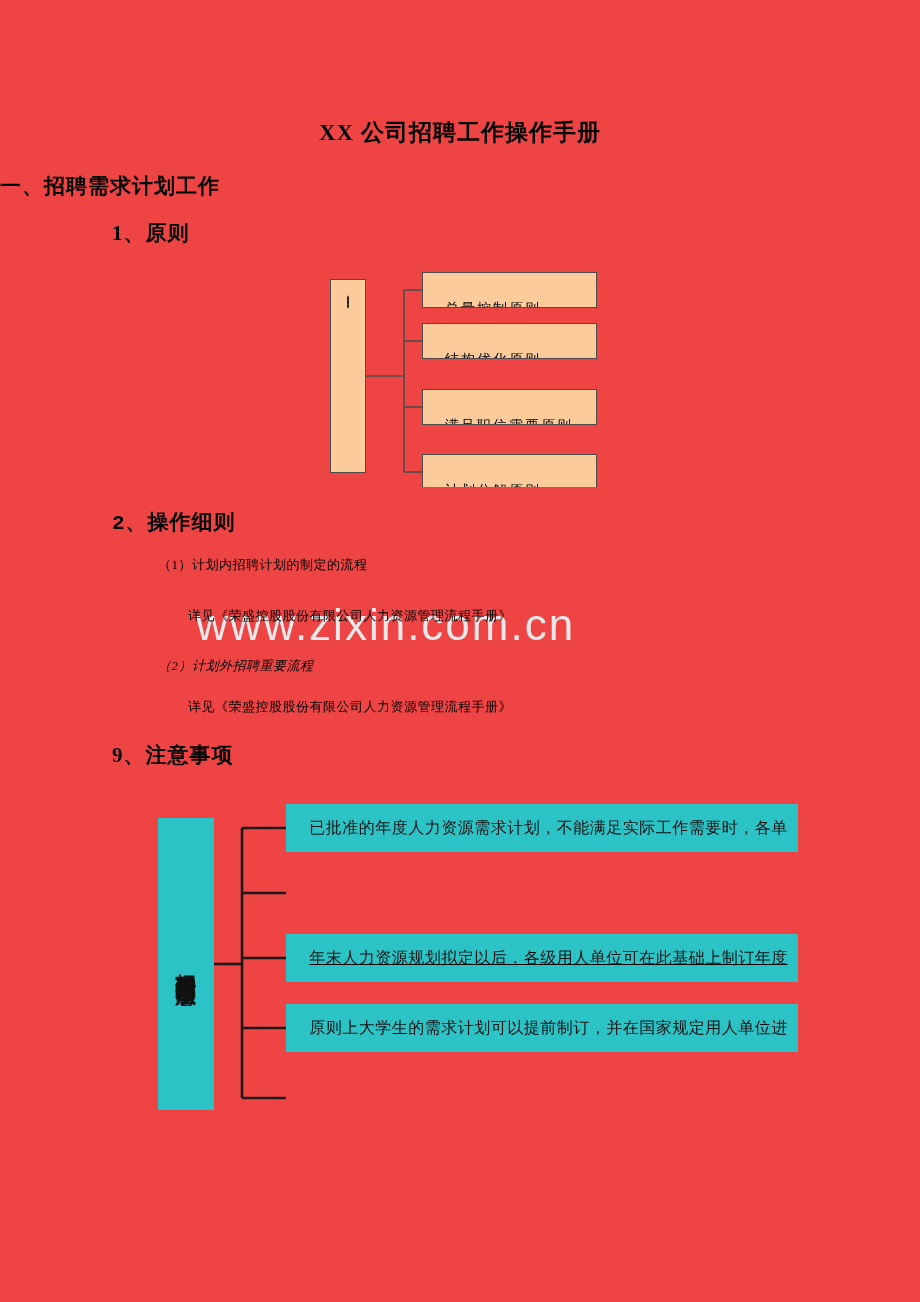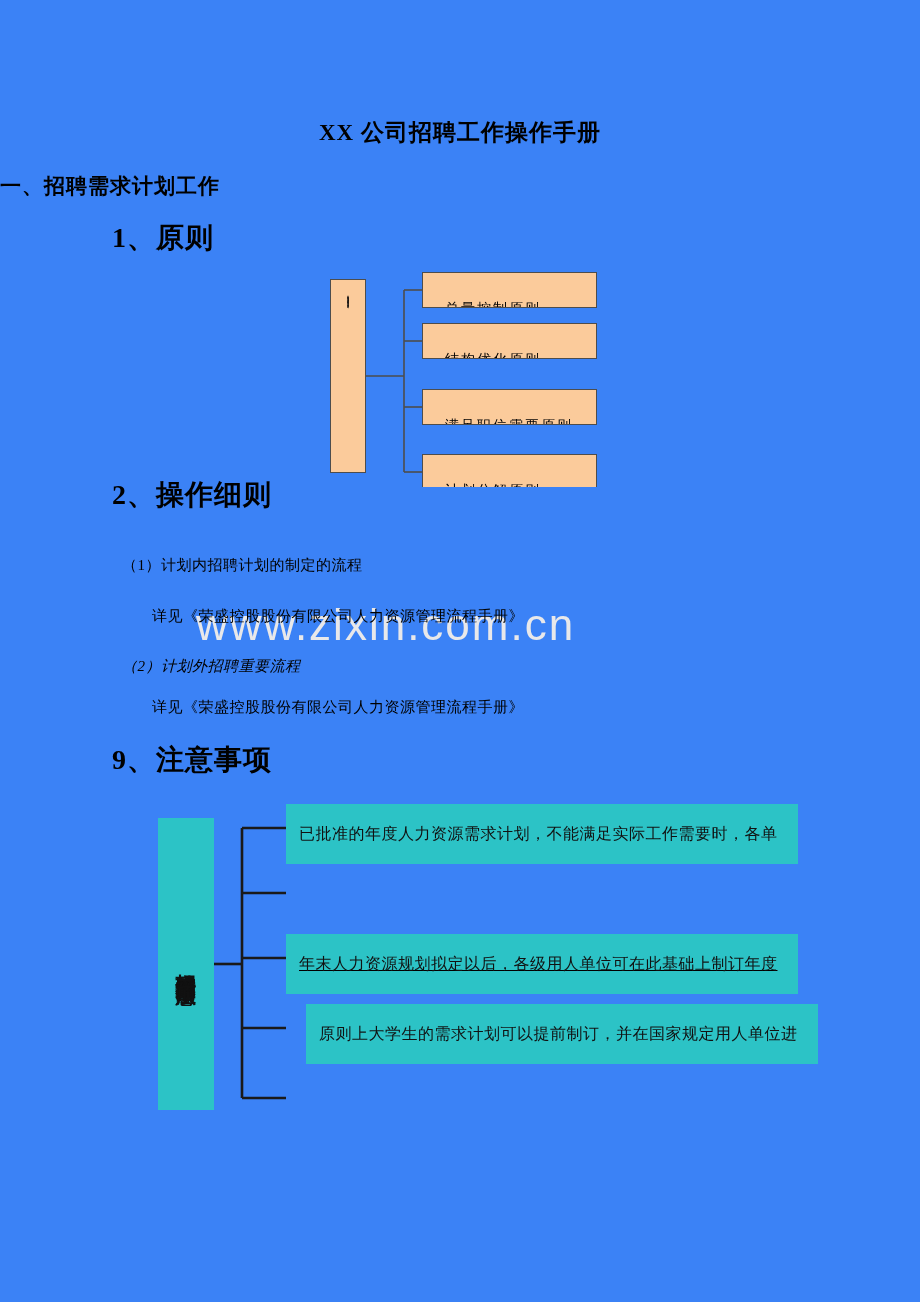--- a/index.html
+++ b/index.html
@@ -8,21 +8,21 @@
     background: #ffffff;
   }
   body {
     font-family: "Liberation Serif", "DejaVu Serif", serif;
     color: #000000;
   }
   #page {
     position: relative;
     width: 920px;
     height: 1302px;
-    background: #3b82f6;
+    background: #ef4444;
     overflow: hidden;
   }
 
   
   .watermark {
     position: absolute;
     left: 196px;
     top: 600px;
     width: 640px;
     font-family: "Liberation Sans", "DejaVu Sans", sans-serif;
@@ -52,35 +52,36 @@
     top: 172px;
     width: 920px;
     text-align: left;
     font-size: 21px;
     font-weight: bold;
     letter-spacing: 1px;
   }
   .sec-heading {
     position: absolute;
     left: 112px;
-    font-size: 28px;
+    font-size: 21px;
     font-weight: bold;
     letter-spacing: 1px;
     white-space: nowrap;
   }
   #sec1 { top: 219px; }
-  #sec2 { top: 476px; }
+  #sec2 { top: 508px; font-family: Liberation Mono, monospace; }
   #sec3 { top: 741px; }
 
   .body-line {
     position: absolute;
-    font-size: 15px;
+    font-size: 13px;
     letter-spacing: 0.5px;
     white-space: nowrap;
     z-index: 8;
+    margin-left: 36px;
   }
   #p1a { left: 122px; top: 556px; }
   #p1b { left: 152px; top: 607px; }
   #p2a { left: 122px; top: 657px; font-style: italic; }
   #p2b { left: 152px; top: 698px; }
 
   
   .diagram1 {
     position: absolute;
     left: 330px;
@@ -167,37 +168,38 @@
     font-weight: bold;
     line-height: 1.12;
     letter-spacing: 1px;
     color: #111;
     white-space: nowrap;
   }
   .d2-box {
     position: absolute;
     left: 128px;
     width: 512px;
-    height: 60px;
+    height: 48px;
     background: #2cc3c6;
     display: flex;
     align-items: center;
     overflow: hidden;
+    justify-content: center;
   }
   .d2-box span {
     padding-left: 13px;
     font-size: 16px;
     letter-spacing: 0.5px;
     white-space: nowrap;
     color: #111;
   }
   #d2b1 { top: 8px; }
   #d2b2 { top: 73px; }
   #d2b3 { top: 138px; text-decoration: underline; }
-  #d2b4 { top: 208px; margin-left: 20px; }
+  #d2b4 { top: 208px; }
   #d2b5 { top: 278px; }
 
   .connector {
     position: absolute;
     left: 0;
     top: 0;
     pointer-events: none;
   }
 </style>
 </head>

